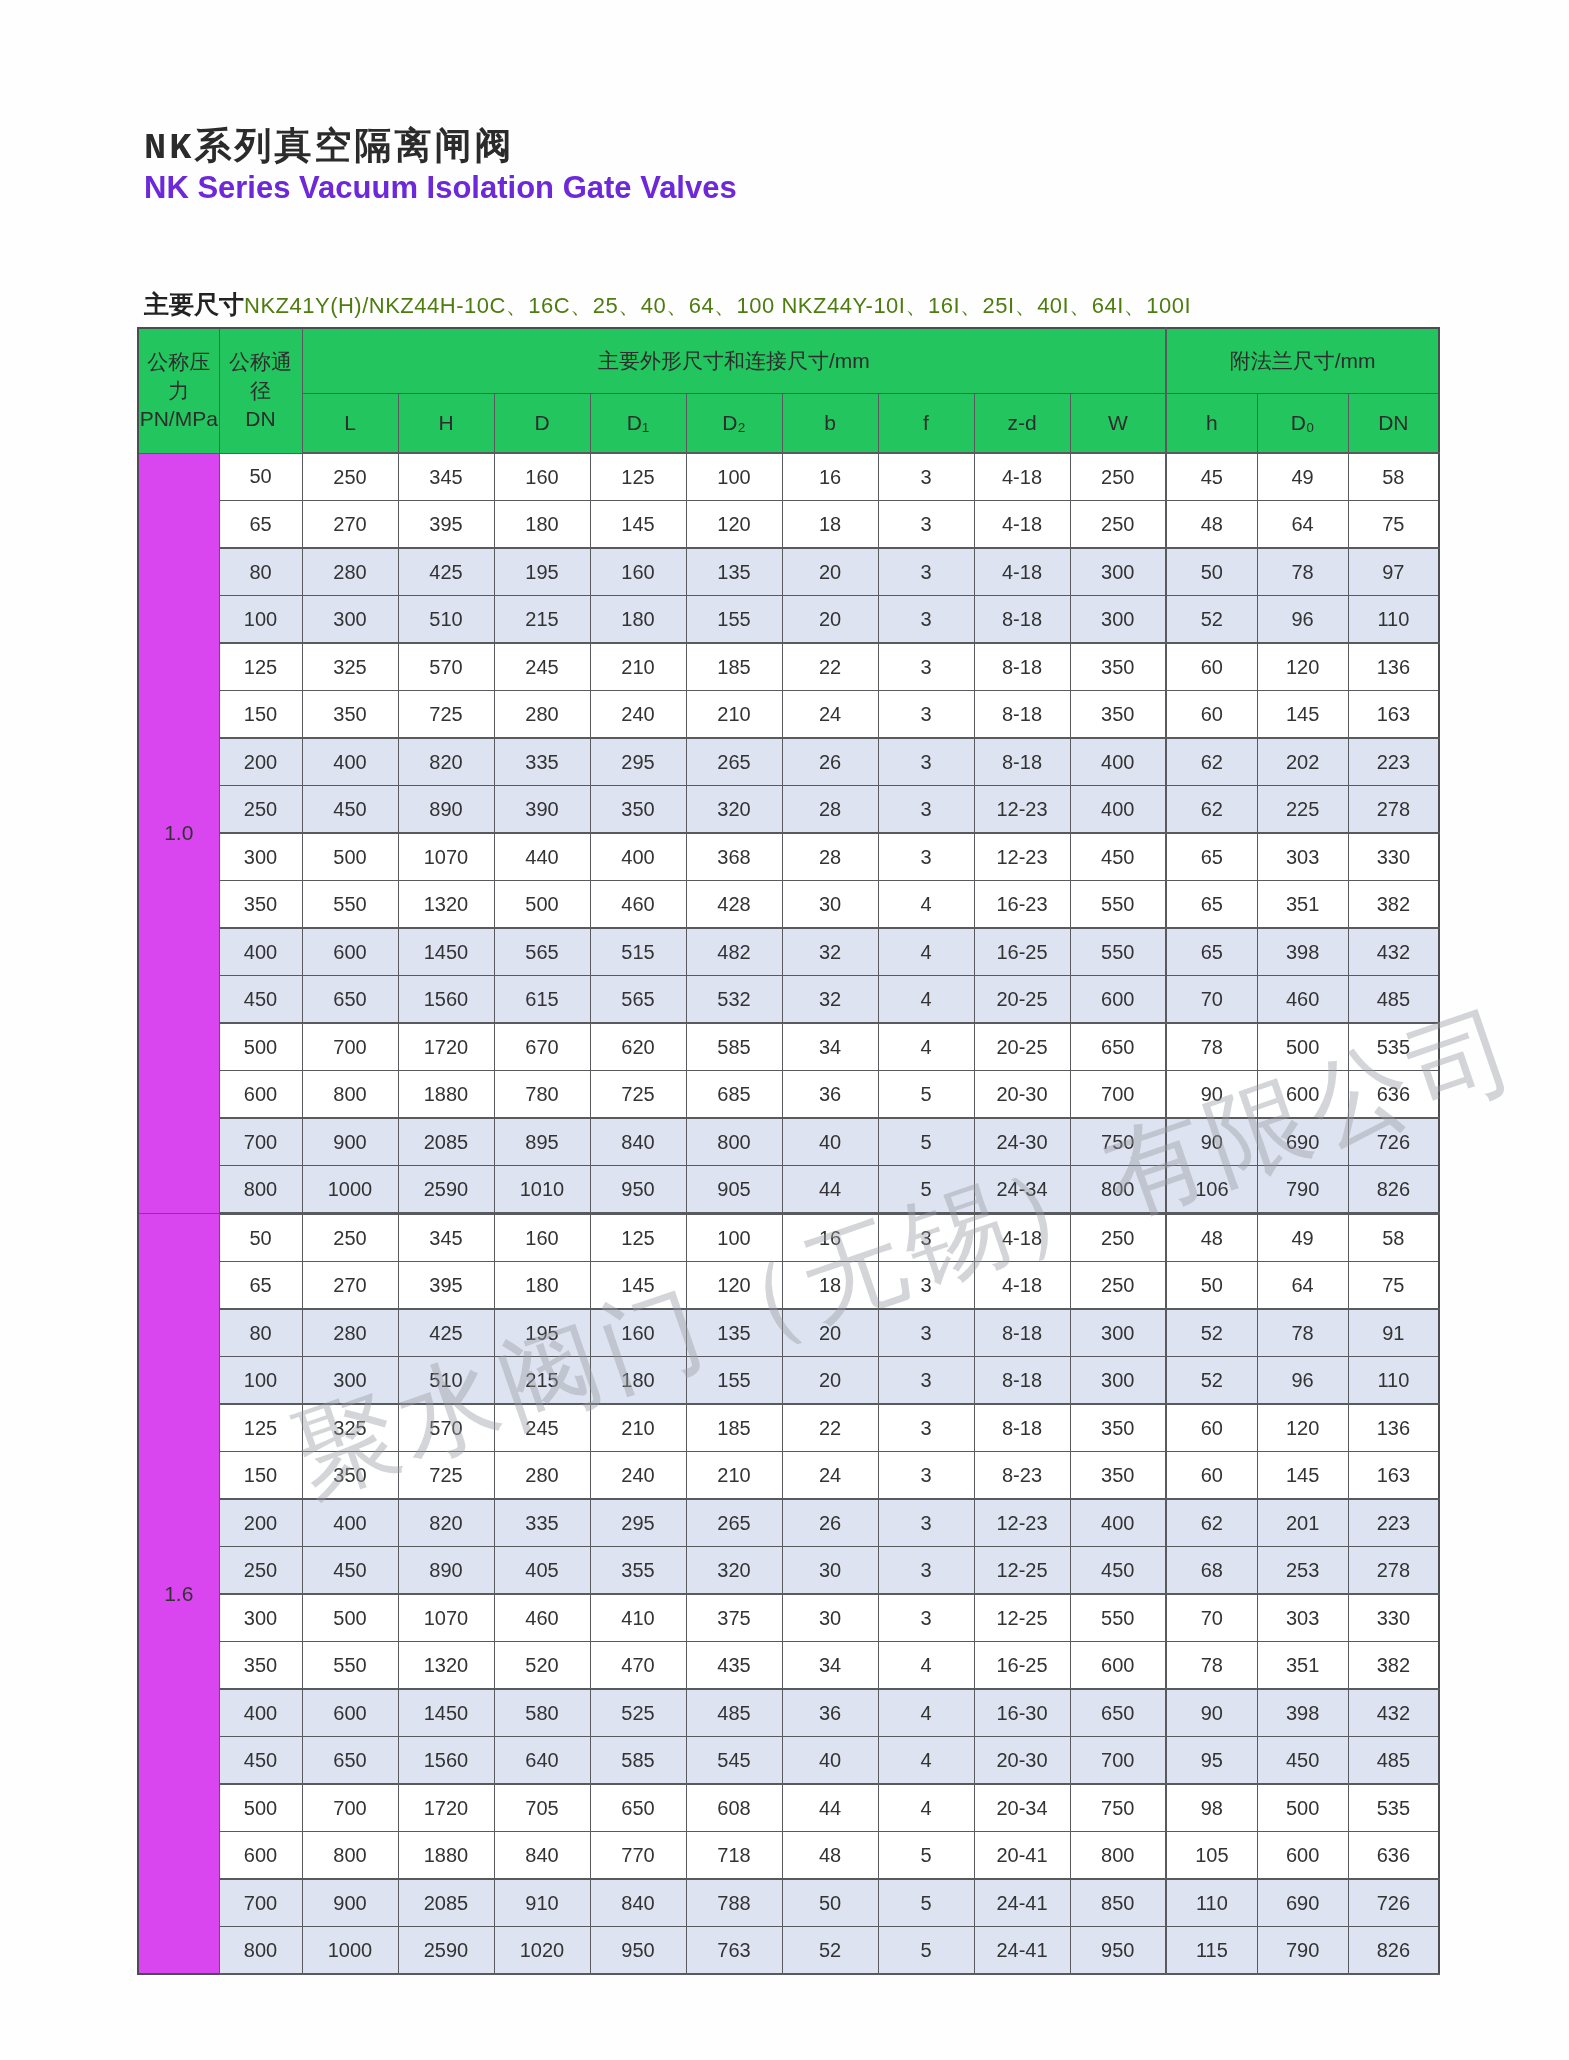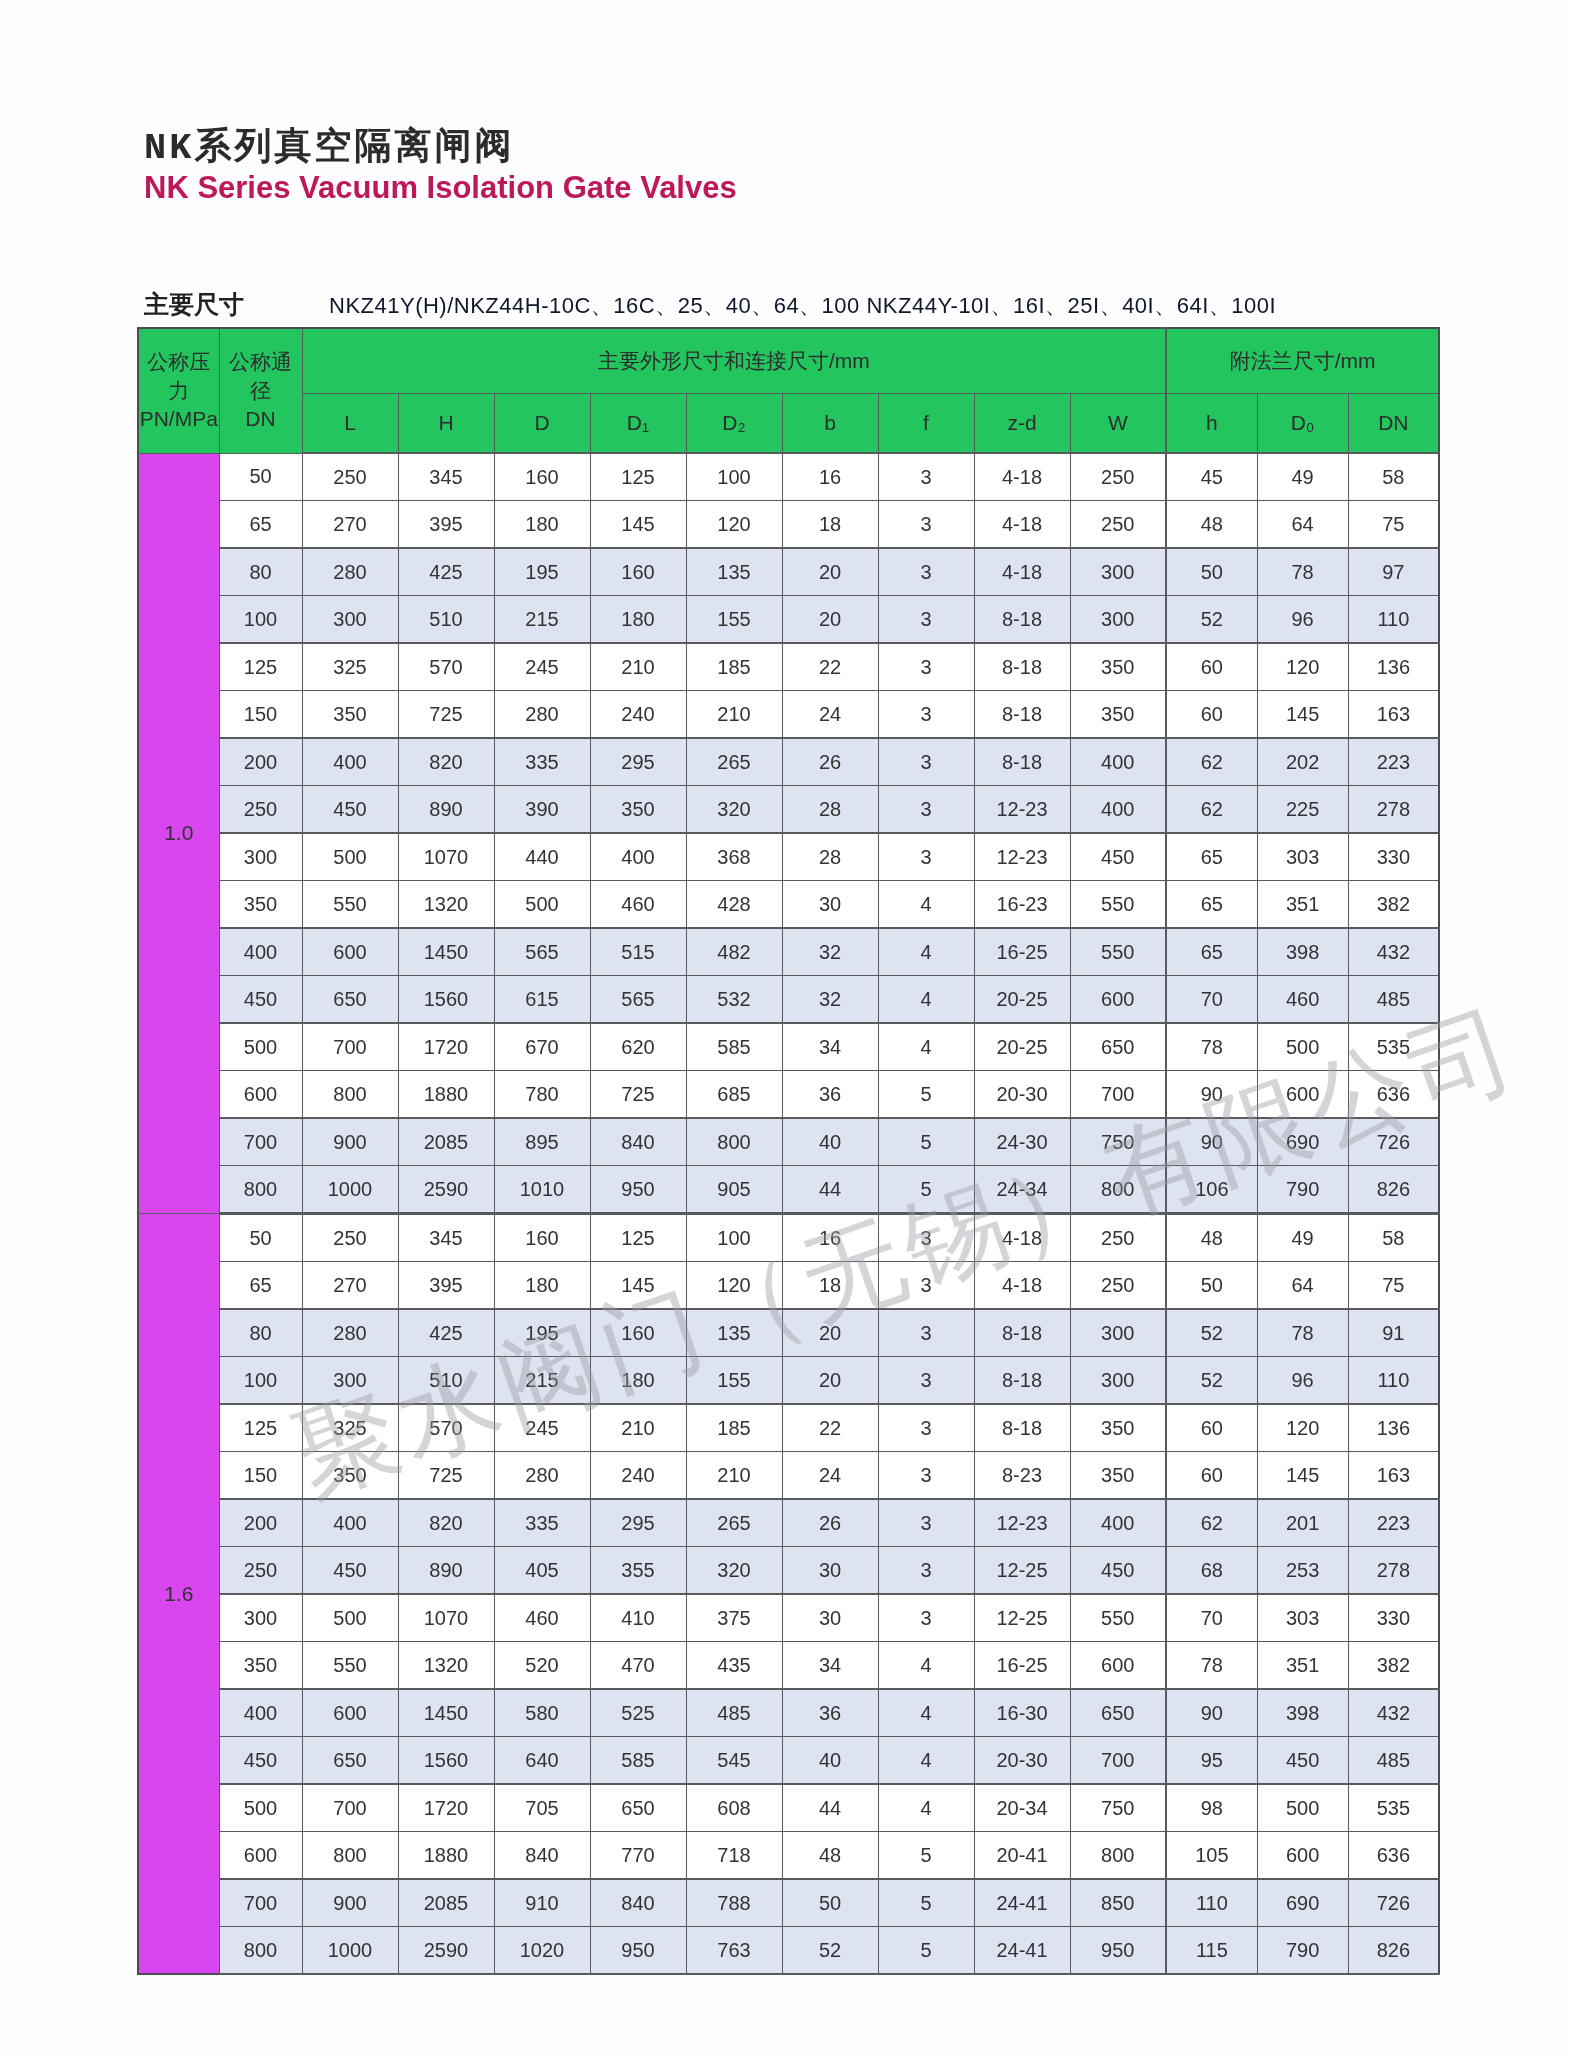--- a/index.html
+++ b/index.html
@@ -7,24 +7,24 @@
     position:relative;
     width:1569px;height:2060px;
     background:#fefefe;
     overflow:hidden;
     font-family:"Liberation Sans","DejaVu Sans",sans-serif;
     color:#231f20;
   }
   
   .title-block{position:absolute;left:144px;top:128px;}
   .title-zh{font-size:37px;font-weight:700;letter-spacing:3px;line-height:1.1;color:#2b2b2b;font-family:Liberation Mono, monospace;}
-  .title-en{font-size:31px;font-weight:700;letter-spacing:0px;line-height:1.25;color:#be185d;}
+  .title-en{font-size:31px;font-weight:700;letter-spacing:0px;line-height:1.25;color:#6d28d9;}
   .meta-row{position:absolute;left:144px;top:288px;width:1300px;display:flex;align-items:flex-end;}
   .section-label{font-size:25px;font-weight:700;color:#222;flex:0 0 auto;}
-  .models{font-size:22px;color:#0f172a;margin-left:85px;letter-spacing:0.5px;white-space:nowrap;}
+  .models{font-size:22px;color:#4d7c0f;letter-spacing:0.5px;white-space:nowrap;}
   
   .dims-table{
     position:absolute;left:137px;top:327px;
     width:1301px;
     border-collapse:collapse;table-layout:fixed;
     font-size:20px;color:#333;
   }
   .dims-table th,.dims-table td{
     border:1.4px solid #595a5e;
     text-align:center;vertical-align:middle;

